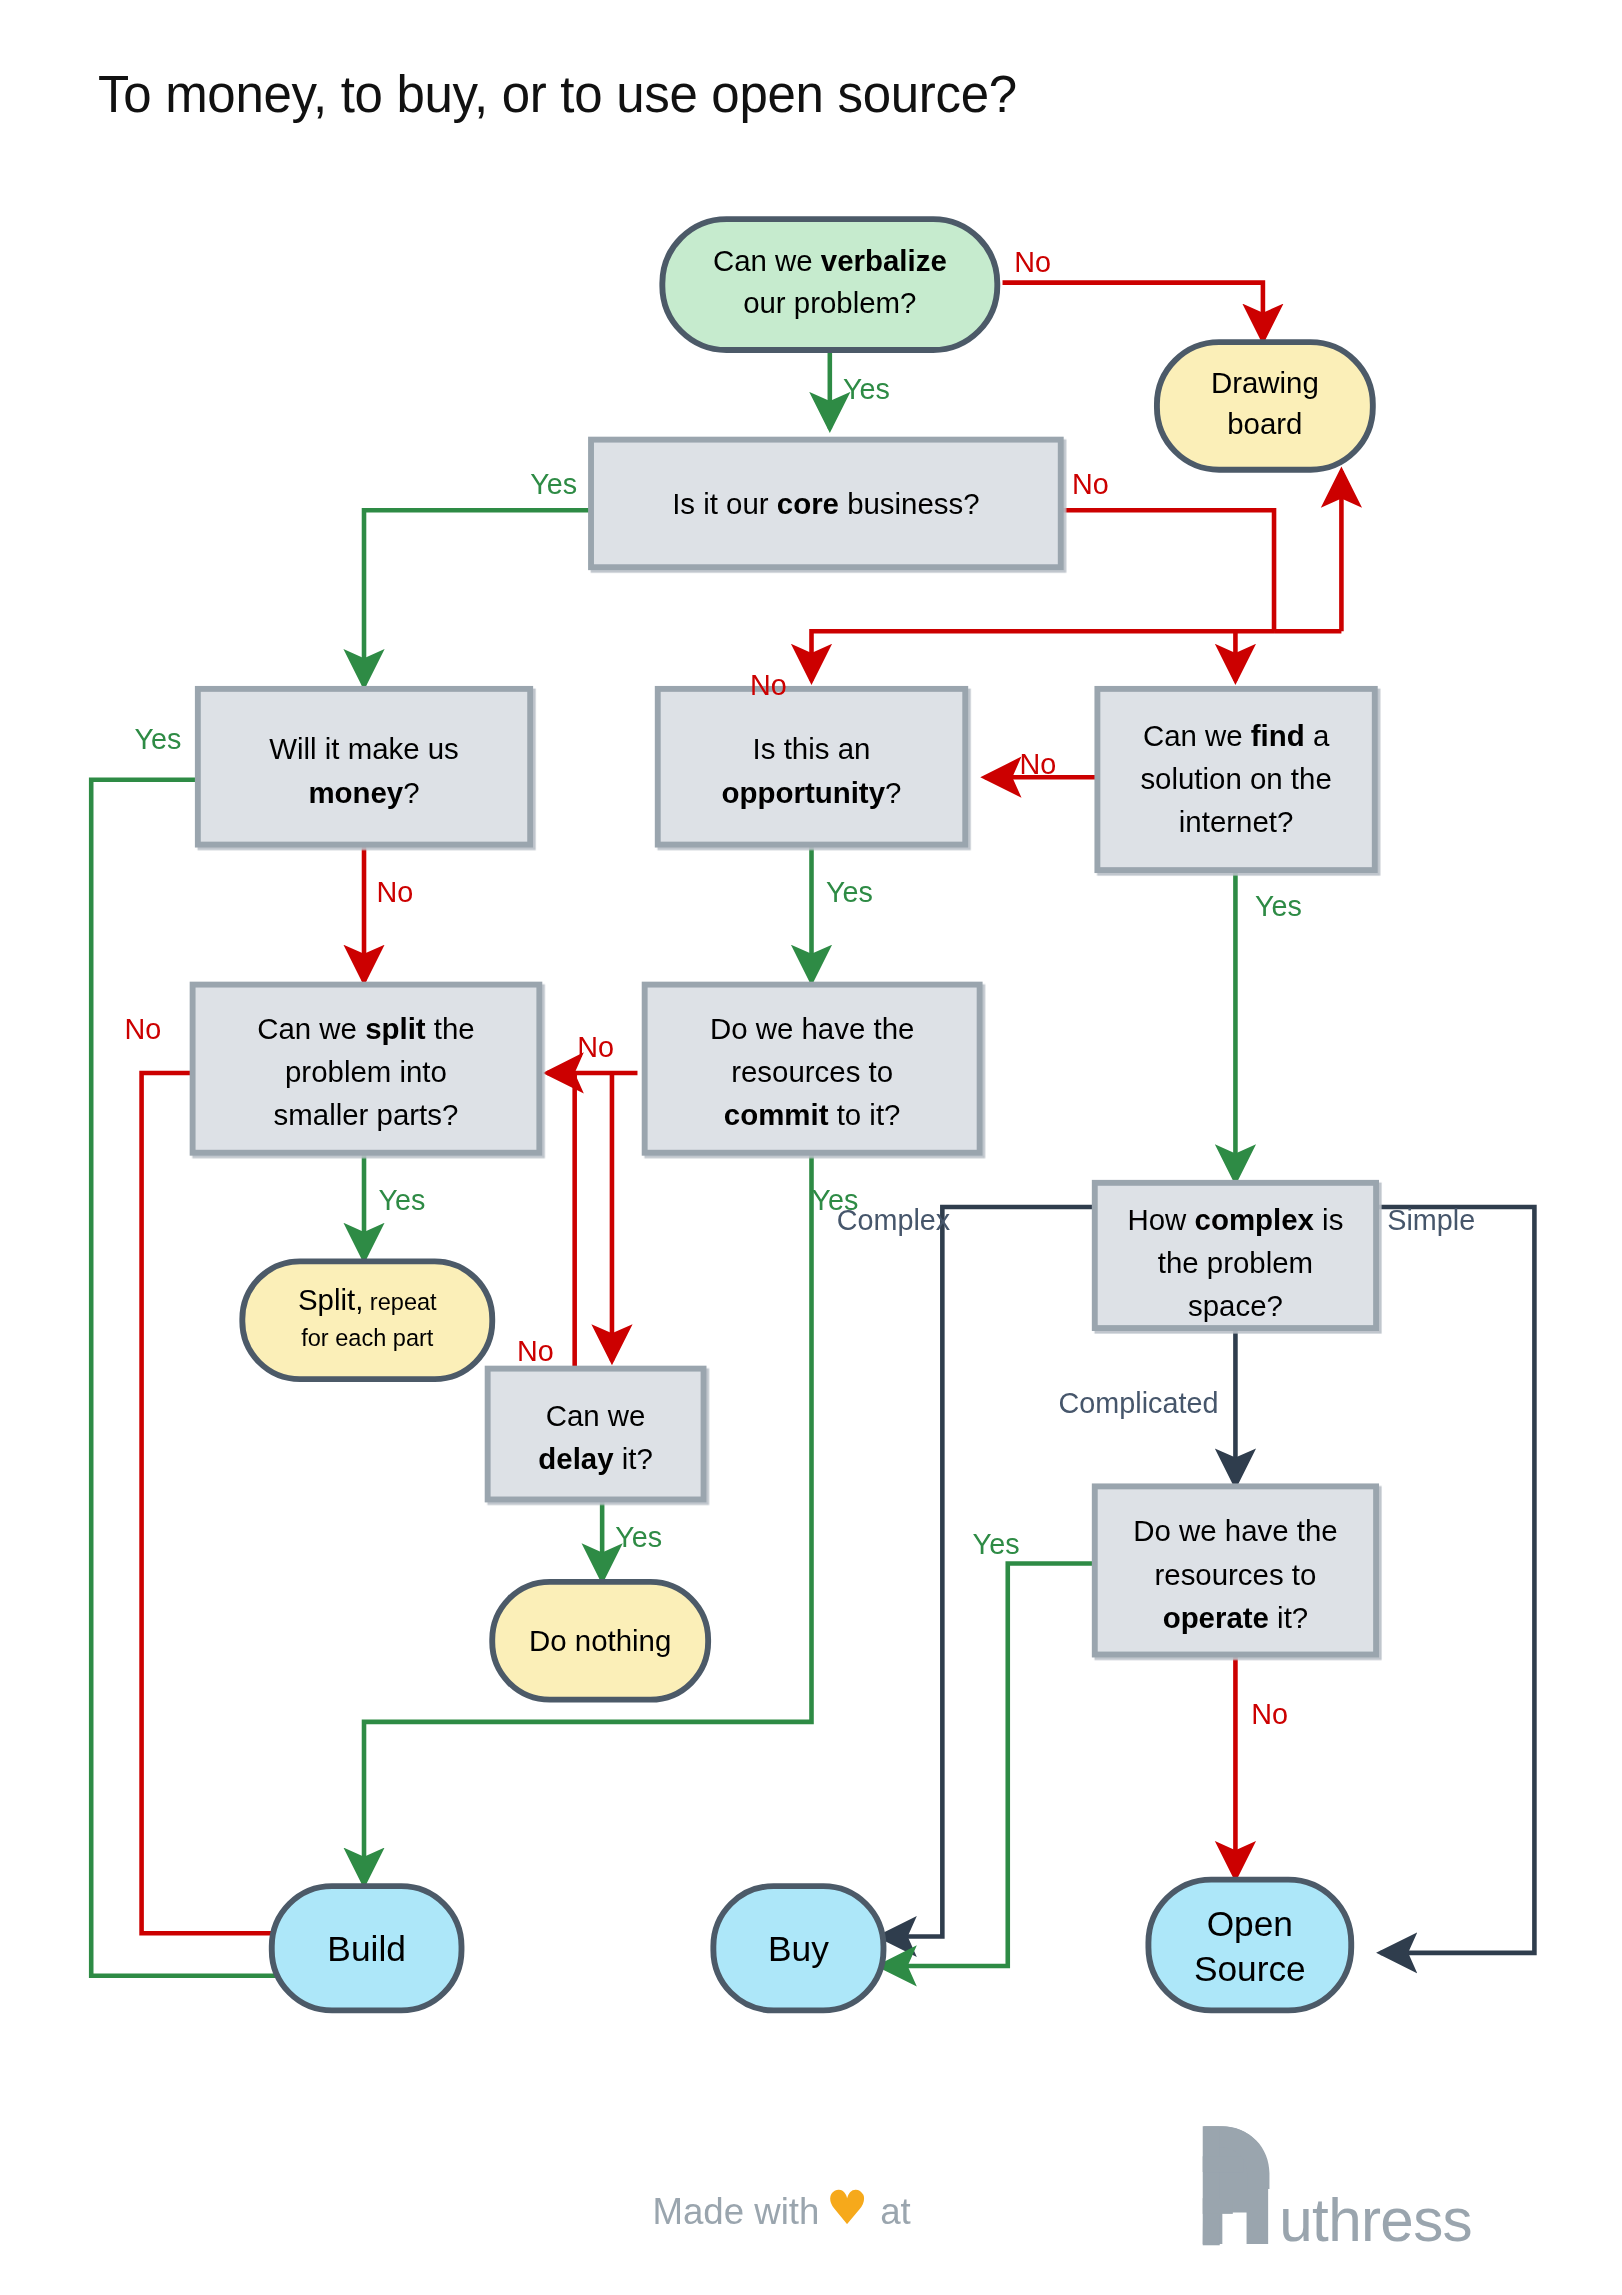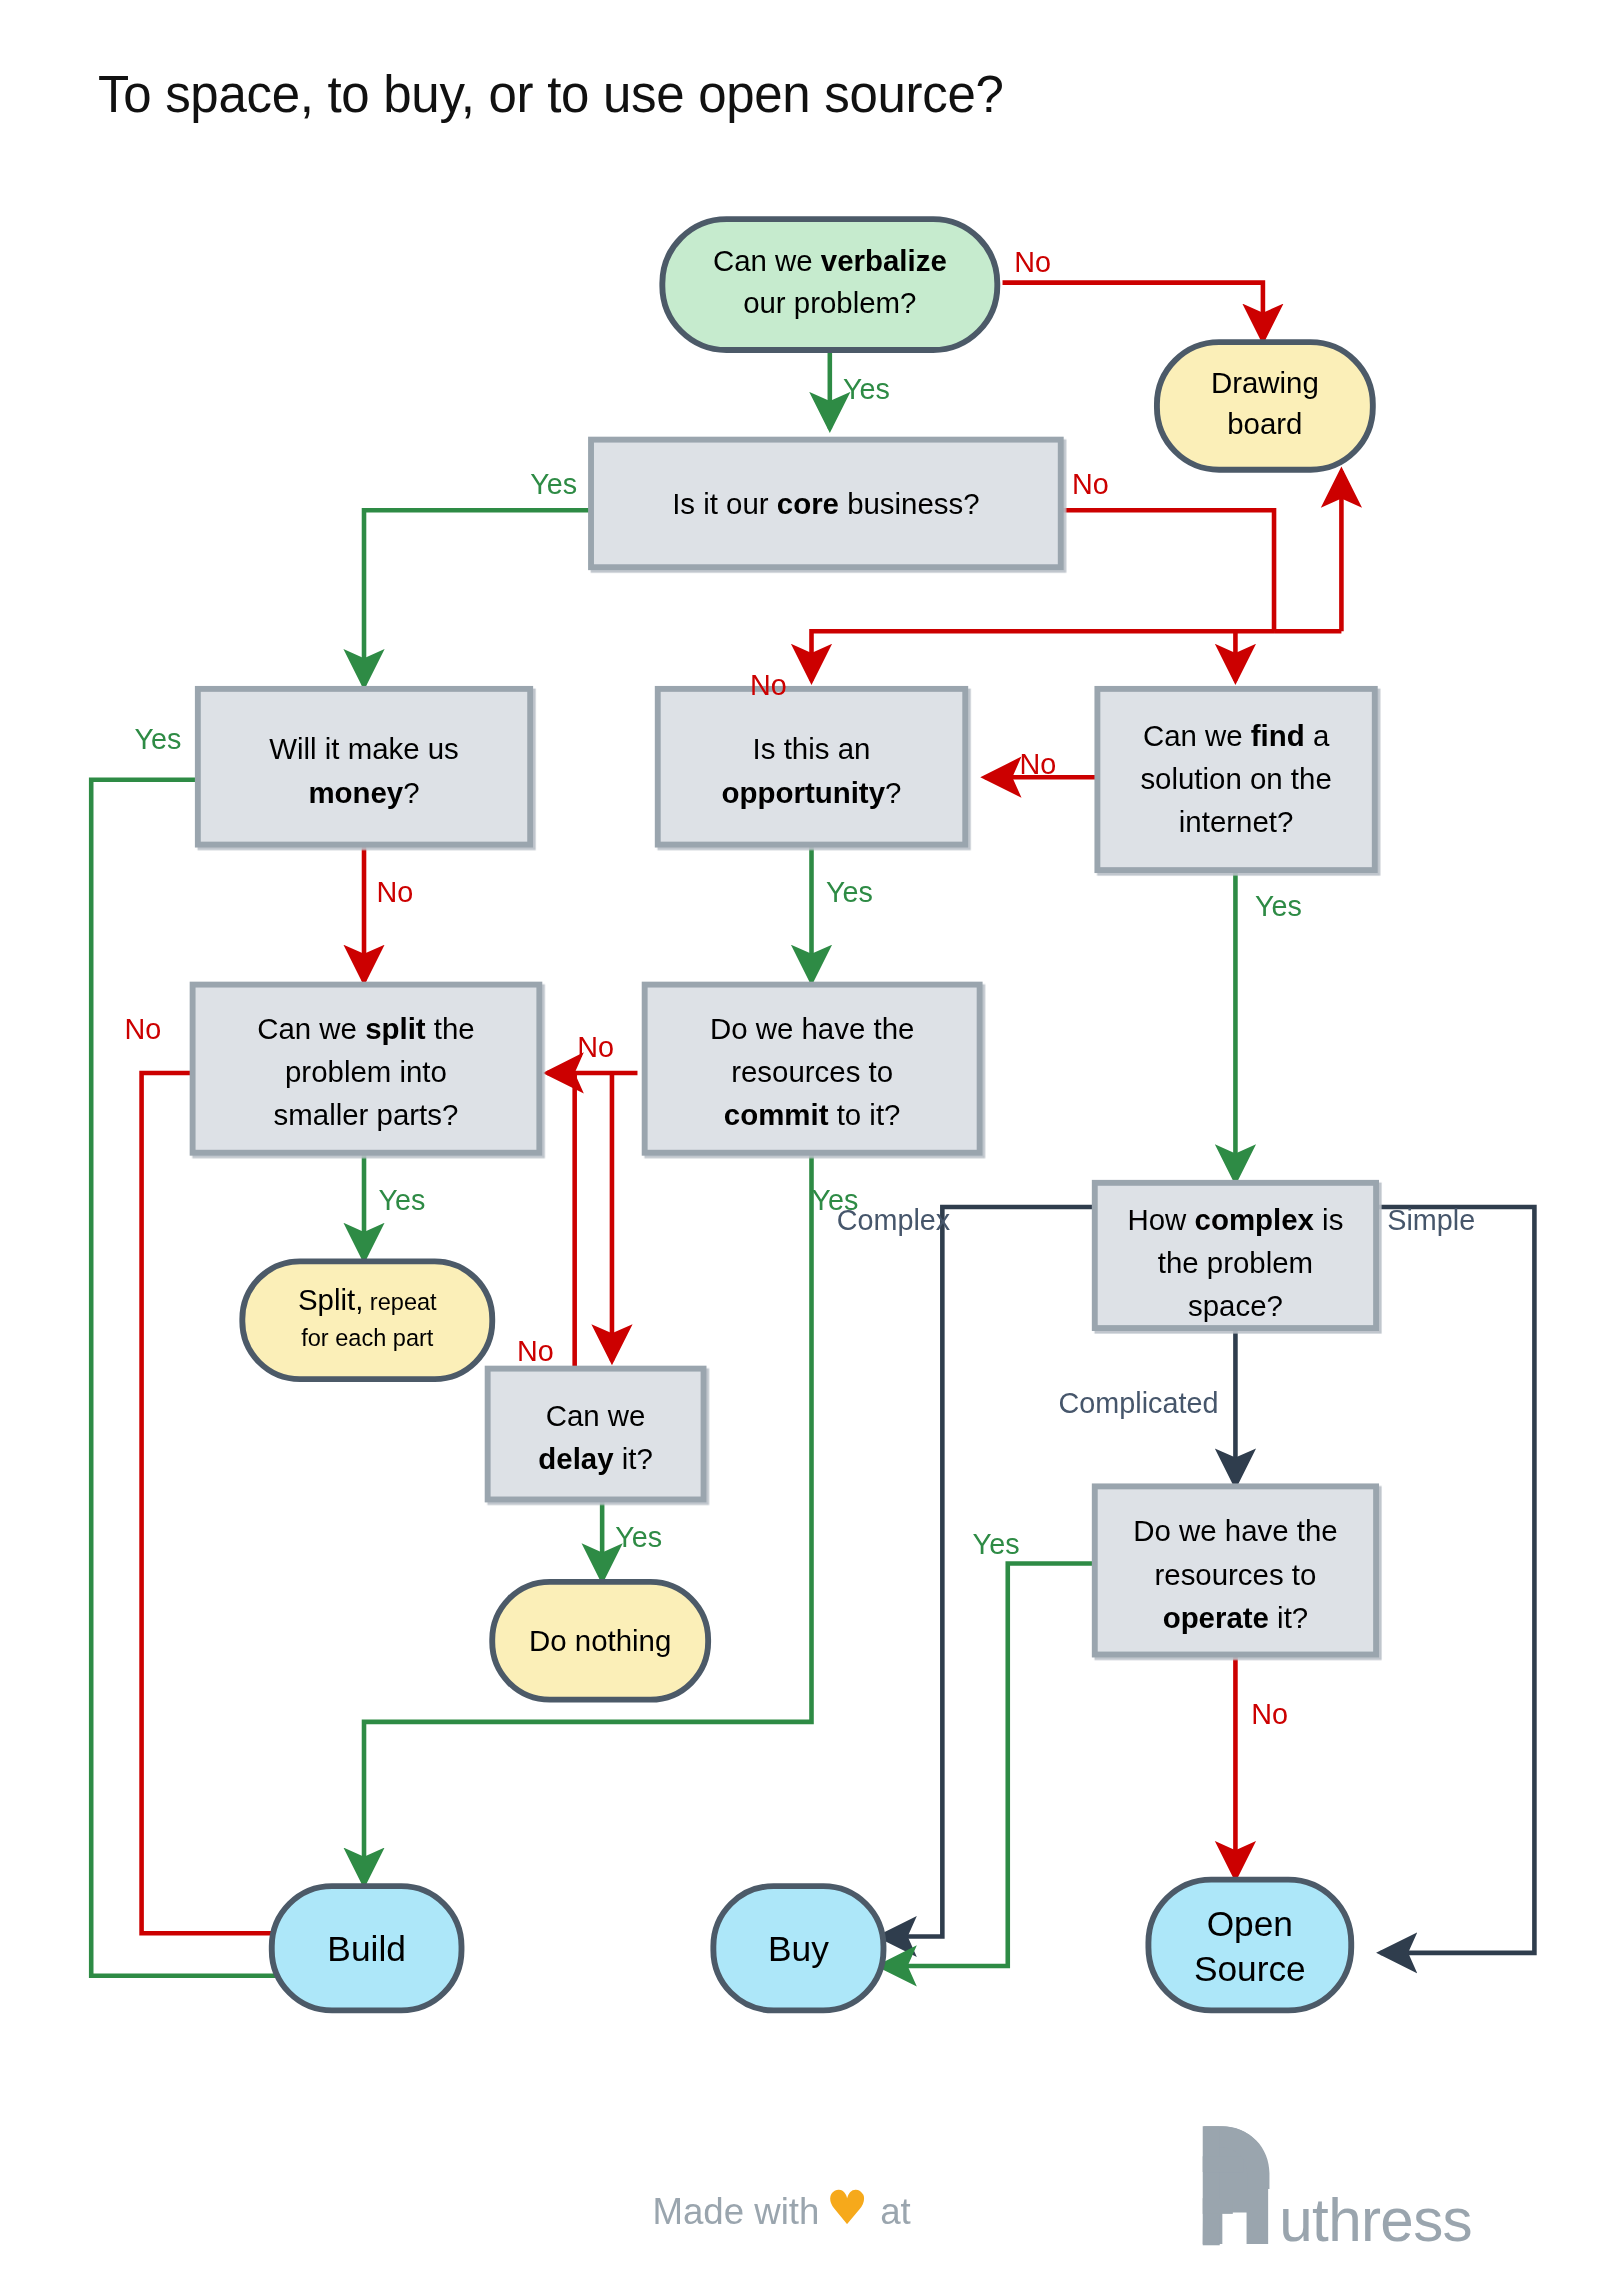--- a/index.html
+++ b/index.html
@@ -19,21 +19,21 @@
   .edgeNeutral{font-family:"Liberation Sans",sans-serif;fill:#46566b;font-size:44px;}
   .smallLabel{font-size:36px;}
   .footerText{font-family:"Liberation Sans",sans-serif;fill:#9aa5ae;font-size:56px;}
   .brandText{font-family:"Liberation Sans",sans-serif;fill:#9aa5ae;font-size:92px;letter-spacing:-1px;}
 </style>
 </head>
 <body>
 
 <div id="root">
 
-  <div id="title">To space, to buy, or to use open source?</div>
+  <div id="title">To money, to buy, or to use open source?</div>
 
   <svg id="flow" viewBox="0 0 2480 3508">
     <defs>
       <marker id="arrGreen" markerWidth="10" markerHeight="10" refX="8" refY="5" orient="auto" markerUnits="strokeWidth">
         <path d="M0,0.5 L9,5 L0,9.5 L2,5 Z" fill="#2e8b45"></path>
       </marker>
       <marker id="arrRed" markerWidth="10" markerHeight="10" refX="8" refY="5" orient="auto" markerUnits="strokeWidth">
         <path d="M0,0.5 L9,5 L0,9.5 L2,5 Z" fill="#cc0000"></path>
       </marker>
       <marker id="arrSlate" markerWidth="10" markerHeight="10" refX="8" refY="5" orient="auto" markerUnits="strokeWidth">

